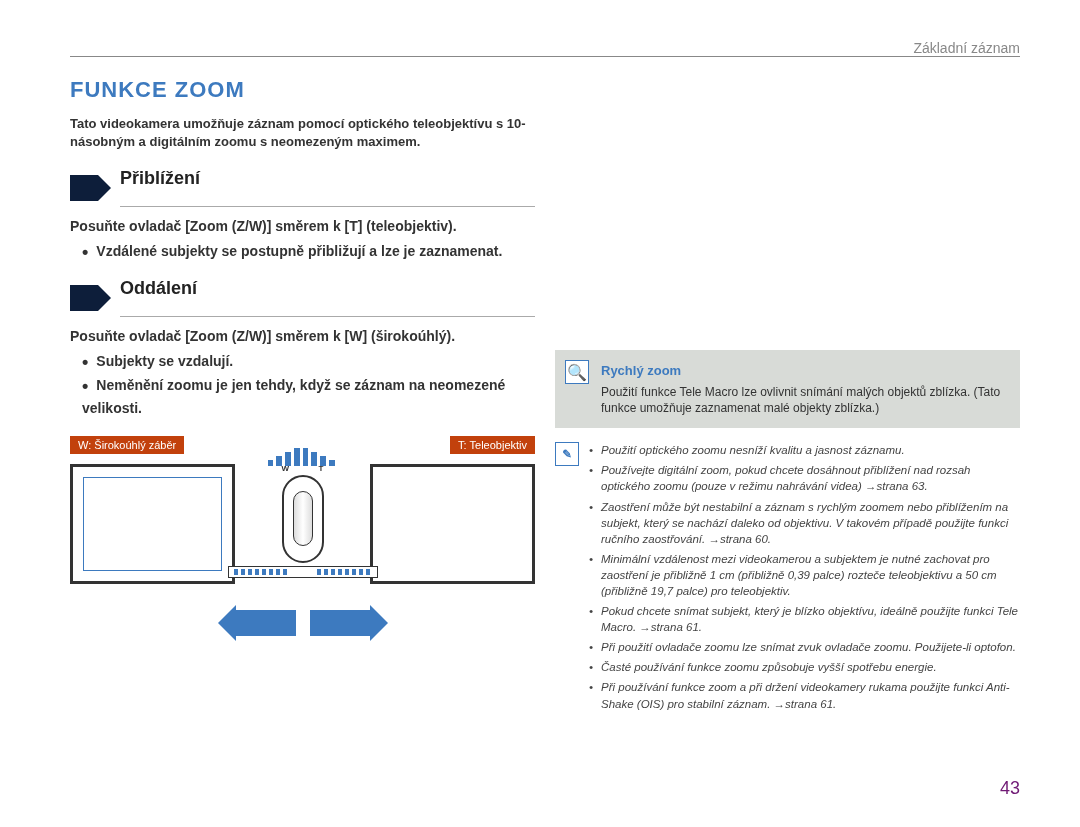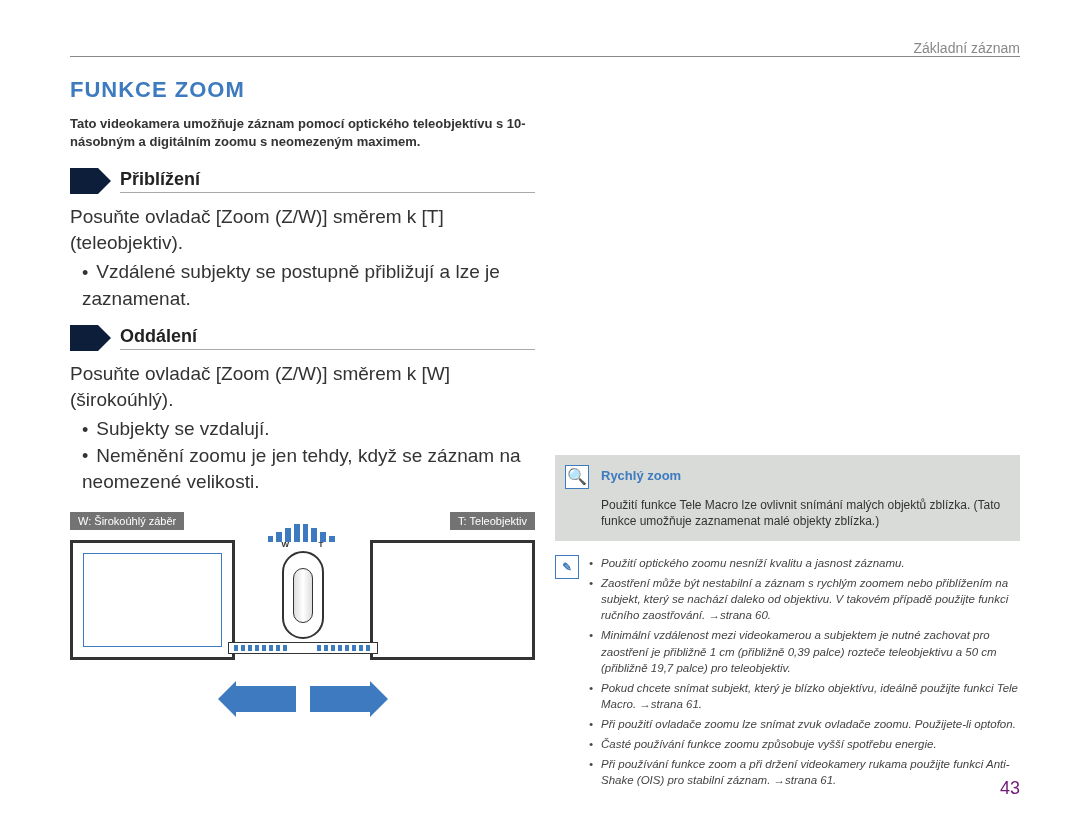--- a/index.html
+++ b/index.html
@@ -68,38 +68,38 @@
     border-bottom: 13px solid transparent;
     border-left: 13px solid #0d1e3a;
   }
   .subhead-text {
     font-size: 18px;
     font-weight: bold;
     margin-left: 16px;
     color: #222;
     border-bottom: 0.5px solid #aaa;
     flex: 1;
-    padding-bottom: 2px;
+    padding-bottom: 17px;
   }
   .body-text {
-    font-size: 19px;
-    font-weight: normal;
+    font-size: 14px;
+    font-weight: bold;
     line-height: 1.35;
     margin-bottom: 4px;
   }
   .bullet-list { list-style: none; margin-left: 12px; }
   .bullet-list li::before { content: "•"; margin-right: 8px; font-size: 18px; vertical-align: middle; }
 
   .diagram {
     margin-top: 18px;
     position: relative;
     height: 280px;
   }
   .dia-label {
-    background: #737373;
+    background: #c2410c;
     color: #fff;
     font-size: 11px;
     padding: 3px 8px;
     position: absolute;
   }
   .frame-big {
     border: 3px solid #333;
     position: absolute;
     width: 165px;
     height: 120px;
@@ -238,21 +238,21 @@
     display: flex;
     align-items: center;
     justify-content: center;
     font-size: 16px;
     color: #3d7abf;
   }
   .note-title {
     color: #3d7abf;
     font-weight: bold;
     font-size: 13px;
-    margin-bottom: 12px;
+    margin-bottom: 4px;
   }
   .tips {
     display: flex;
     align-items: flex-start;
     font-size: 11.5px;
     line-height: 1.4;
     color: #444;
   }
   .tip-icon {
     width: 24px; height: 24px;
@@ -350,20 +350,21 @@
       <div class="note-box">
         <div class="note-icon">🔍</div>
         <div class="note-title">Rychlý zoom</div>
         <div>Použití funkce Tele Macro lze ovlivnit snímání malých objektů zblízka. (Tato funkce umožňuje zaznamenat malé objekty zblízka.)</div>
       </div>
 
       <div class="tips">
         <div class="tip-icon">✎</div>
         <ul class="tip-list">
           <li>Použití optického zoomu nesníží kvalitu a jasnost záznamu.</li>
+          <li>Používejte digitální zoom, pokud chcete dosáhnout přiblížení nad rozsah optického zoomu (pouze v režimu nahrávání videa) →strana 63.</li>
           <li>Zaostření může být nestabilní a záznam s rychlým zoomem nebo přiblížením na subjekt, který se nachází daleko od objektivu. V takovém případě použijte funkci ručního zaostřování. →strana 60.</li>
           <li>Minimální vzdálenost mezi videokamerou a subjektem je nutné zachovat pro zaostření je přibližně 1 cm (přibližně 0,39 palce) rozteče teleobjektivu a 50 cm (přibližně 19,7 palce) pro teleobjektiv.</li>
           <li>Pokud chcete snímat subjekt, který je blízko objektívu, ideálně použijte funkci Tele Macro. →strana 61.</li>
           <li>Při použití ovladače zoomu lze snímat zvuk ovladače zoomu. Použijete-li optofon.</li>
           <li>Časté používání funkce zoomu způsobuje vyšší spotřebu energie.</li>
           <li>Při používání funkce zoom a při držení videokamery rukama použijte funkci Anti-Shake (OIS) pro stabilní záznam. →strana 61.</li>
         </ul>
       </div>
     </div>
   </div>

